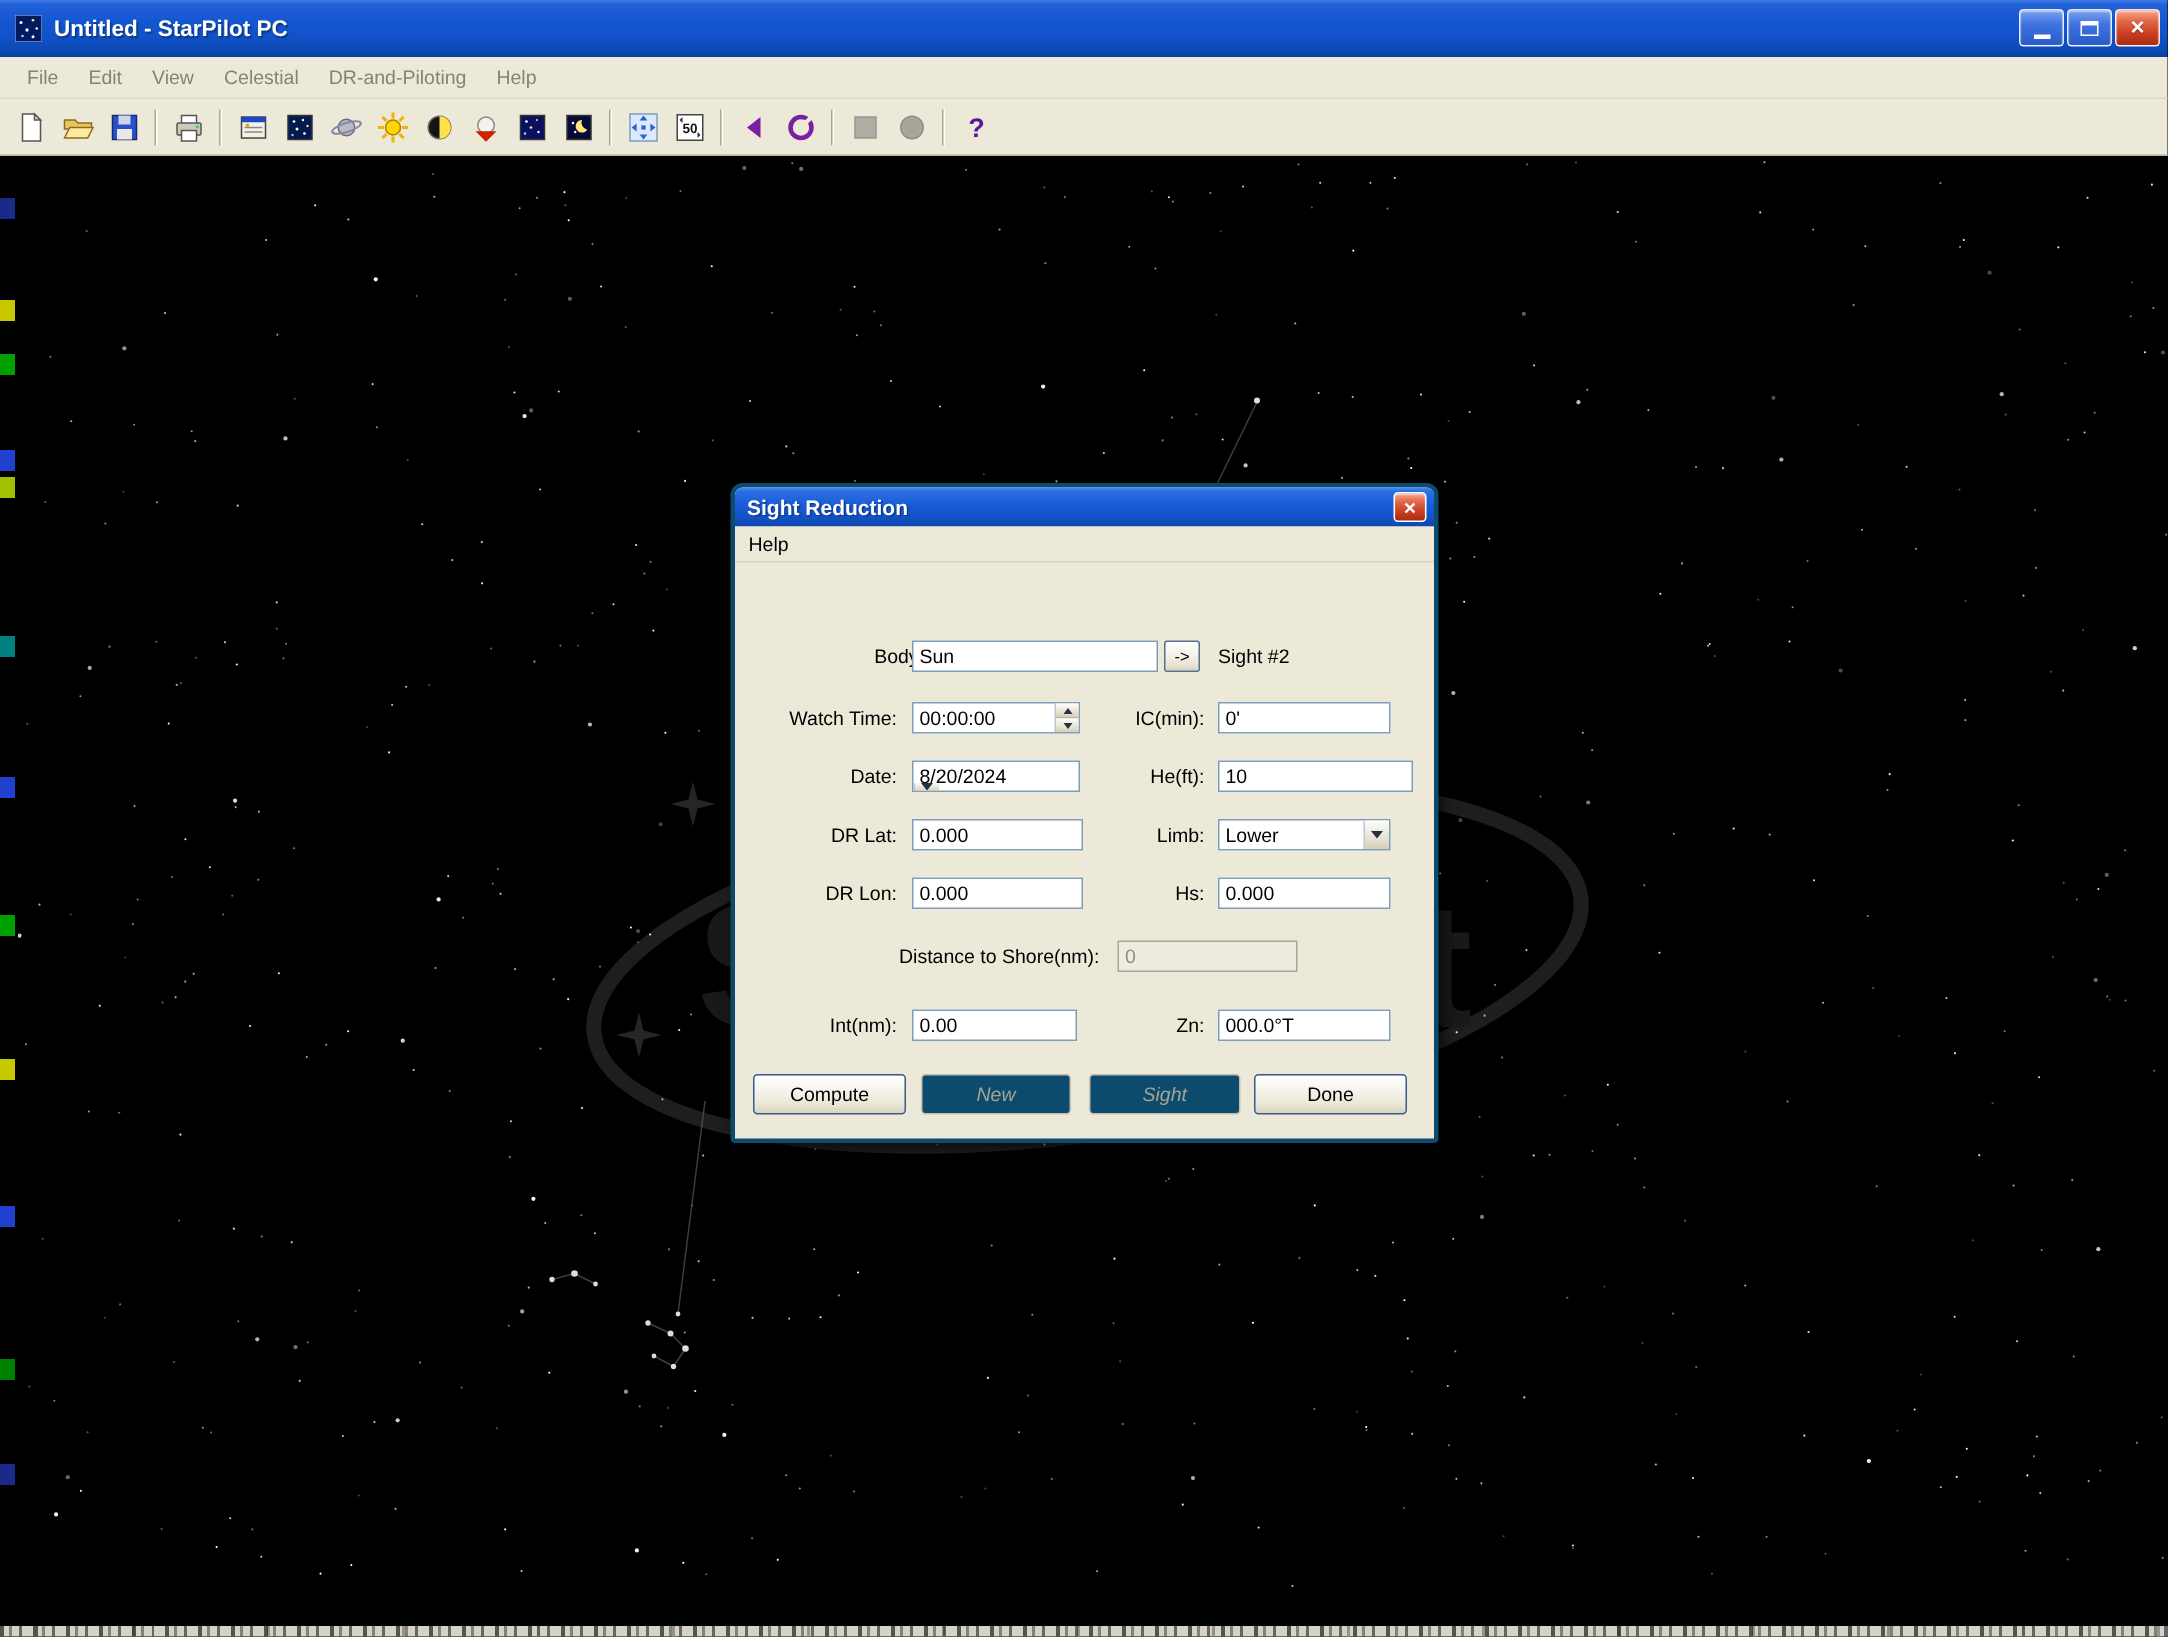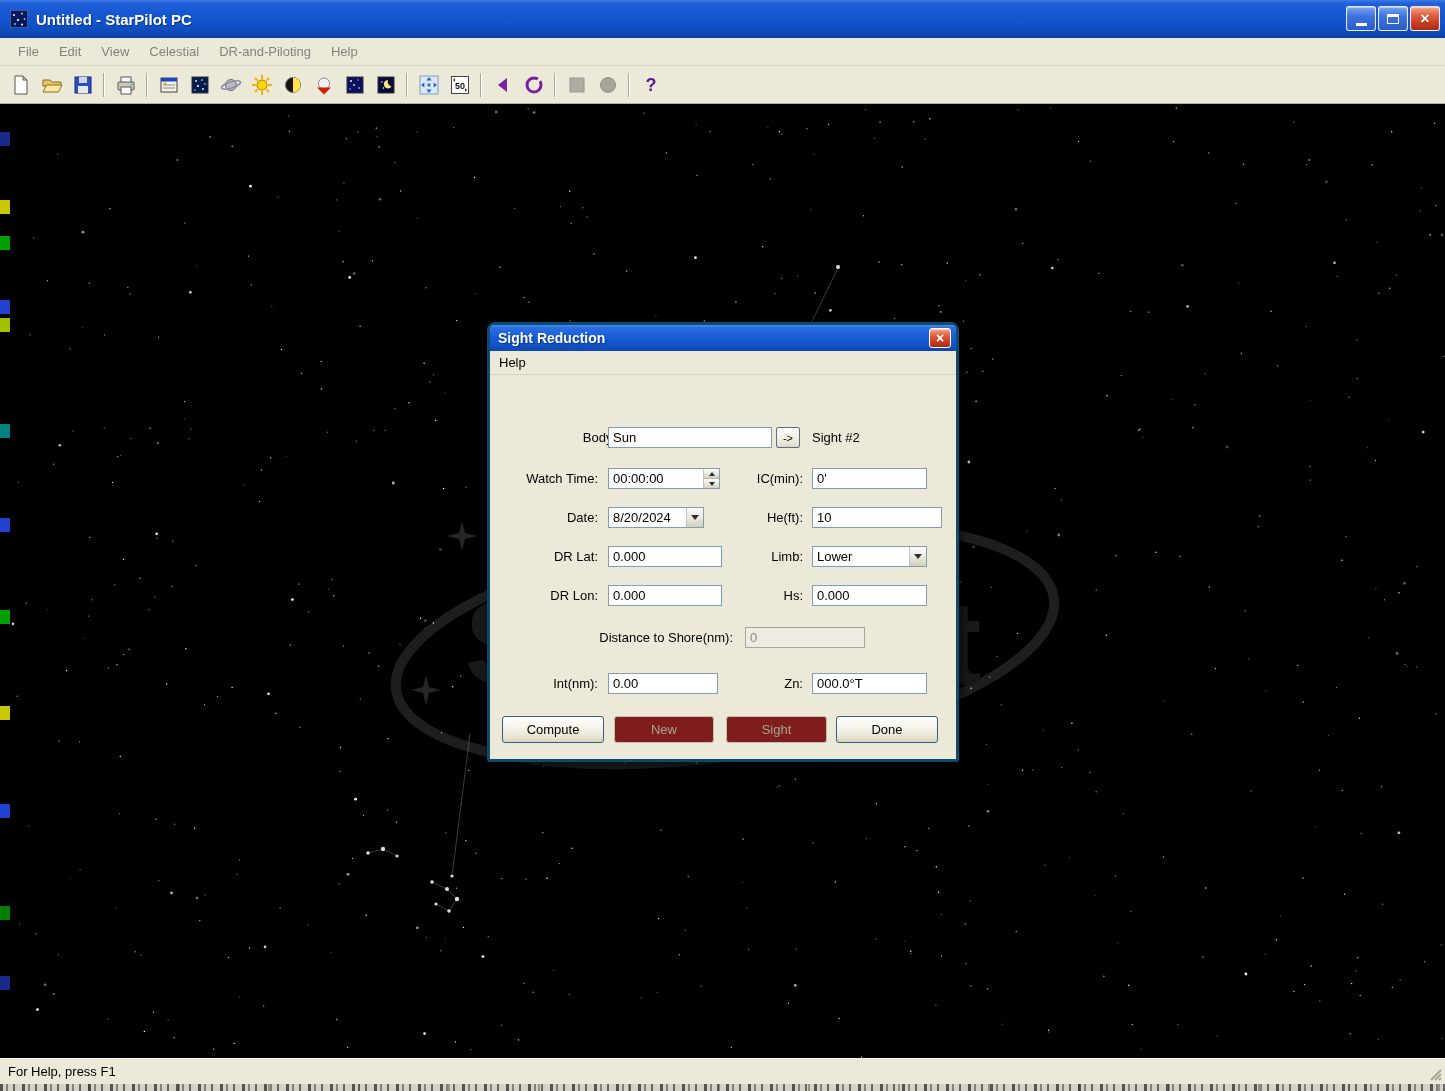--- a/index.html
+++ b/index.html
@@ -82,21 +82,21 @@
   .arr-up { width:0; height:0; border-left:3px solid transparent; border-right:3px solid transparent; border-bottom:4px solid #27303c; }
   .arr-dn { width:0; height:0; border-left:3px solid transparent; border-right:3px solid transparent; border-top:4px solid #27303c; }
   .arr-dn.big { border-left-width:4px; border-right-width:4px; border-top-width:5px; }
 
   .picker-btn { position:absolute; top:102px; left:286px; width:24px; height:21px; font-size:11px;
     border:1px solid #5b6f92; border-radius:2px; color:#000;
     background:linear-gradient(180deg,#ffffff,#f4f2e8 45%,#e9e5d4 80%,#d9d4bf); }
   .dlg-btn { position:absolute; top:391px; height:27px; font-size:13px; color:#000;
     border:1px solid #3a5a8c; border-radius:3px;
     background:linear-gradient(180deg,#ffffff 0%,#f4f2e8 45%,#e9e5d4 80%,#d9d4bf 100%); }
-  .dlg-btn.disabled { color:#a7a494; border-color:#c3bfae; background:#7f1d1d; }
+  .dlg-btn.disabled { color:#a7a494; border-color:#c3bfae; background:#0c4a6e;font-style:italic; }
 </style>
 </head>
 <body>
 
 <div class="app">
 
   <div class="titlebar">
     <span class="app-icon">
       <svg width="18" height="18" viewBox="0 0 18 18">
         <rect x="0" y="0" width="18" height="18" fill="#021a5e" stroke="#7a96d8"></rect>
@@ -889,30 +889,20 @@
         <circle cx="643.9" cy="212.2" r="0.7" fill="#fff" opacity="0.26"></circle>
         <circle cx="172.5" cy="315.1" r="0.7" fill="#fff" opacity="0.33"></circle>
         <circle cx="1223.7" cy="99.4" r="0.7" fill="#fff" opacity="0.57"></circle>
         <circle cx="1384.5" cy="171.2" r="0.7" fill="#fff" opacity="0.48"></circle>
         <circle cx="361.6" cy="326.4" r="0.7" fill="#fff" opacity="0.43"></circle>
         <circle cx="956.9" cy="358.0" r="1.4" fill="#fff" opacity="0.73"></circle>
         <circle cx="639.3" cy="254.1" r="1.4" fill="#fff" opacity="0.68"></circle>
       </svg>
   </div>
 
-  <div class="statusbar">
-    <span class="status-text">For Help, press F1</span>
-    <svg class="grip" width="15" height="15">
-      <g stroke-width="2">
-          <line x1="13" y1="3" x2="3" y2="13" stroke="#a9a592"></line>
-      <line x1="13" y1="7" x2="7" y2="13" stroke="#a9a592"></line>
-      <line x1="13" y1="11" x2="11" y2="13" stroke="#a9a592"></line>
-        </g>
-    </svg>
-  </div>
   <div class="taskstrip"></div>
 </div>
 
 <div class="dialog">
   <div class="dlg-titlebar">
     <span class="dlg-title">Sight Reduction</span>
     <div class="dlg-close">
       <span>×</span>
     </div>
   </div>
@@ -934,21 +924,21 @@
         </span>
       <span class="spin-btn">
           <span class="arr-dn"></span>
         </span>
     </span>
   </div>
   <div class="lbl" style="top:143px; left:190px; width:123px;">IC(min):</div>
   <input class="xp-input" style="top: 143px; left: 322px; width: 115px;" value="0'">
 
   <div class="lbl" style="top:182px; left:0; width:108px;">Date:</div>
-  <div class="cfield" style="top:182px; left:118px; width:96px;">
+  <div class="cfield" style="top:182px; left:118px; width:112px;flex-direction:column;">
     <span class="val">8/20/2024</span>
     <span class="drop-btn">
         <span class="arr-dn big"></span>
       </span>
   </div>
   <div class="lbl" style="top:182px; left:190px; width:123px;">He(ft):</div>
   <input class="xp-input" style="top: 182px; left: 322px; width: 130px;" value="10">
 
   <div class="lbl" style="top:221px; left:0; width:108px;">DR Lat:</div>
   <input class="xp-input" style="top: 221px; left: 118px; width: 114px;" value="0.000">

